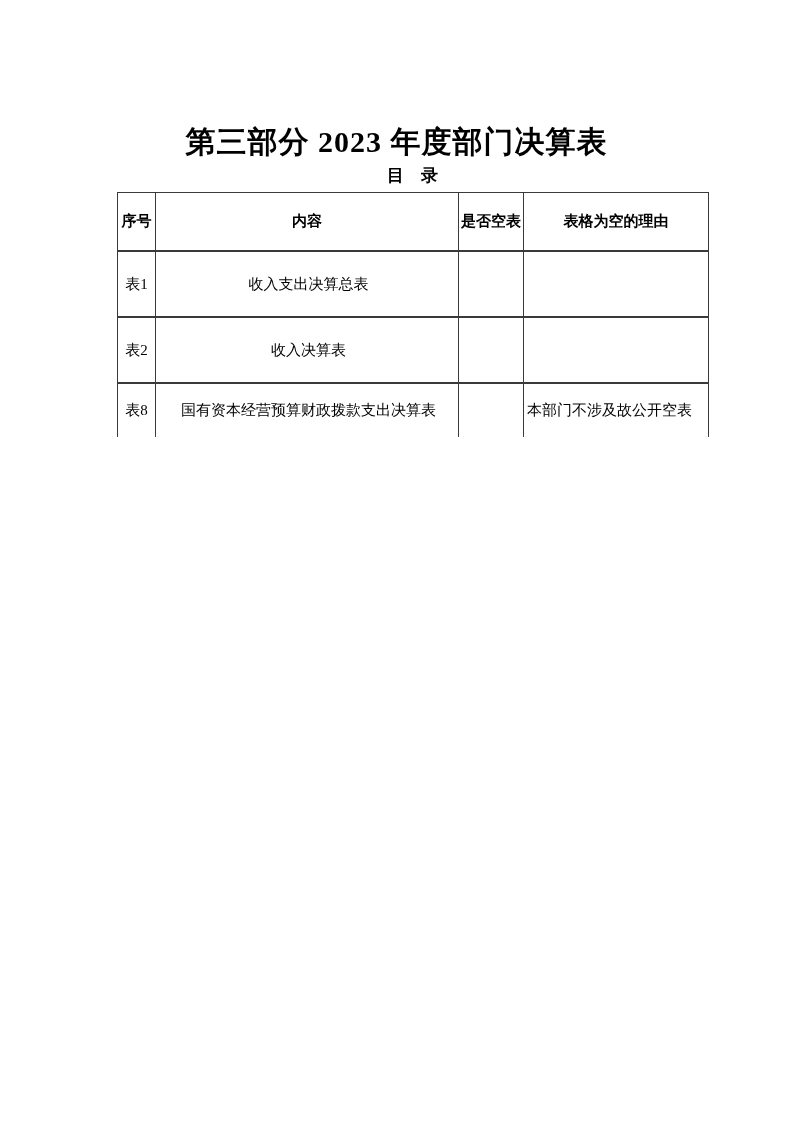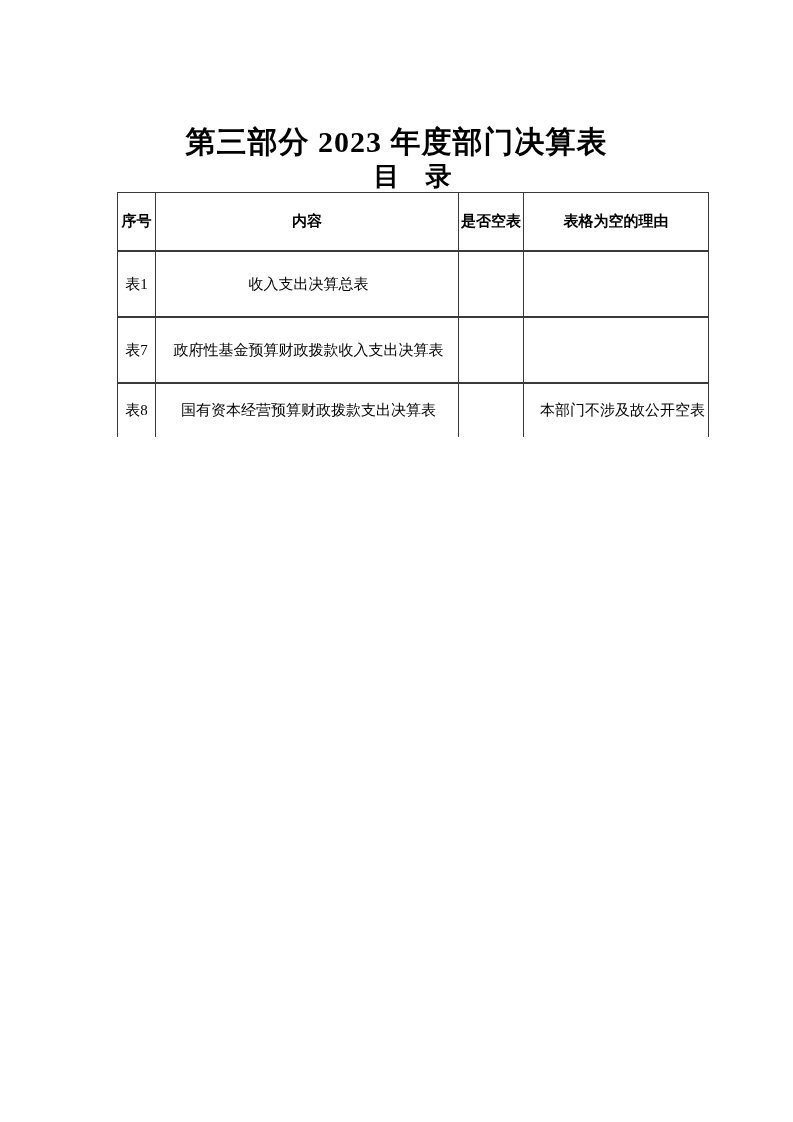--- a/index.html
+++ b/index.html
@@ -30,21 +30,21 @@
     margin-top: 24px;
   }
   .toc-heading {
     position: absolute;
     top: 161px;
     left: 117px;
     width: 591px;
     text-align: center;
     font-family: "Liberation Sans", "DejaVu Sans", sans-serif;
     font-weight: bold;
-    font-size: 26px;
+    font-size: 17px;
     line-height: 30px;
     white-space: pre;
   }
   .table-wrap {
     position: absolute;
     top: 192px;
     left: 117px;
     width: 591px;
   }
   table.toc {
@@ -73,21 +73,21 @@
     text-align: center;
   }
   table.toc tbody td {
     height: 60px;
     font-family: "Liberation Serif", "DejaVu Serif", serif;
     line-height: 21px;
   }
   table.toc tbody td.c0 { text-align: center; margin-top: 20px; }
   table.toc tbody td.c1 { text-align: center; padding: 2px 4px 2px 7px; }
   table.toc tbody td.c2 { text-align: center; }
-  table.toc tbody td.c3 { text-align: right; padding: 2px 3px; }
+  table.toc tbody td.c3 { text-align: left; padding: 2px 3px; }
   
   table.toc tbody tr:last-child td {
     border-bottom: none;
     height: 49px;
   }
 </style>
 </head>
 <body>
 
 <div class="doc-title">第三部分 2023 年度部门决算表</div>
@@ -111,22 +111,22 @@
       </tr>
     </thead>
     <tbody>
         <tr>
           <td class="c0">表1</td>
           <td class="c1">收入支出决算总表</td>
           <td class="c2"></td>
           <td class="c3"></td>
         </tr>
         <tr>
-          <td class="c0">表7</td>
-          <td class="c1">政府性基金预算财政拨款收入支出决算表</td>
+          <td class="c0">表2</td>
+          <td class="c1">收入决算表</td>
           <td class="c2"></td>
           <td class="c3"></td>
         </tr>
         <tr>
           <td class="c0">表8</td>
           <td class="c1">国有资本经营预算财政拨款支出决算表</td>
           <td class="c2"></td>
           <td class="c3">本部门不涉及故公开空表</td>
         </tr>
       </tbody>

